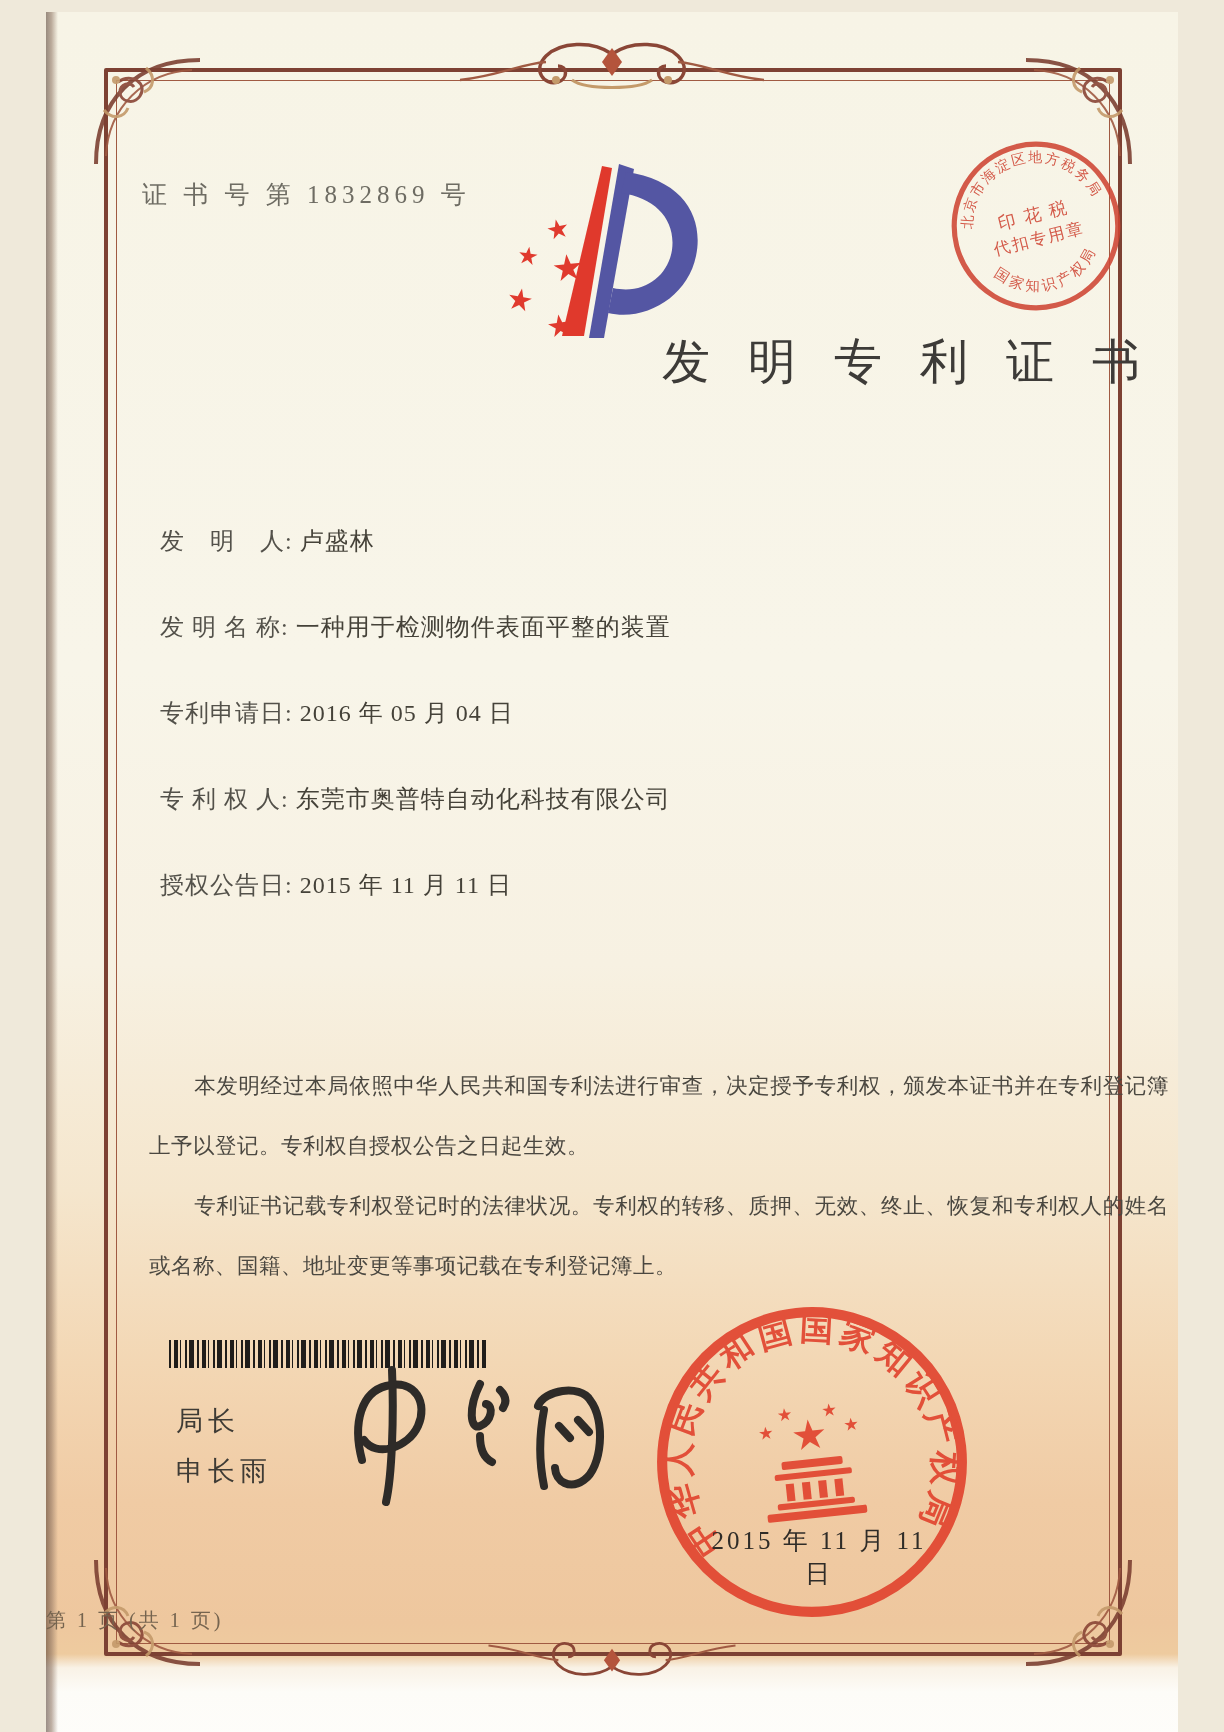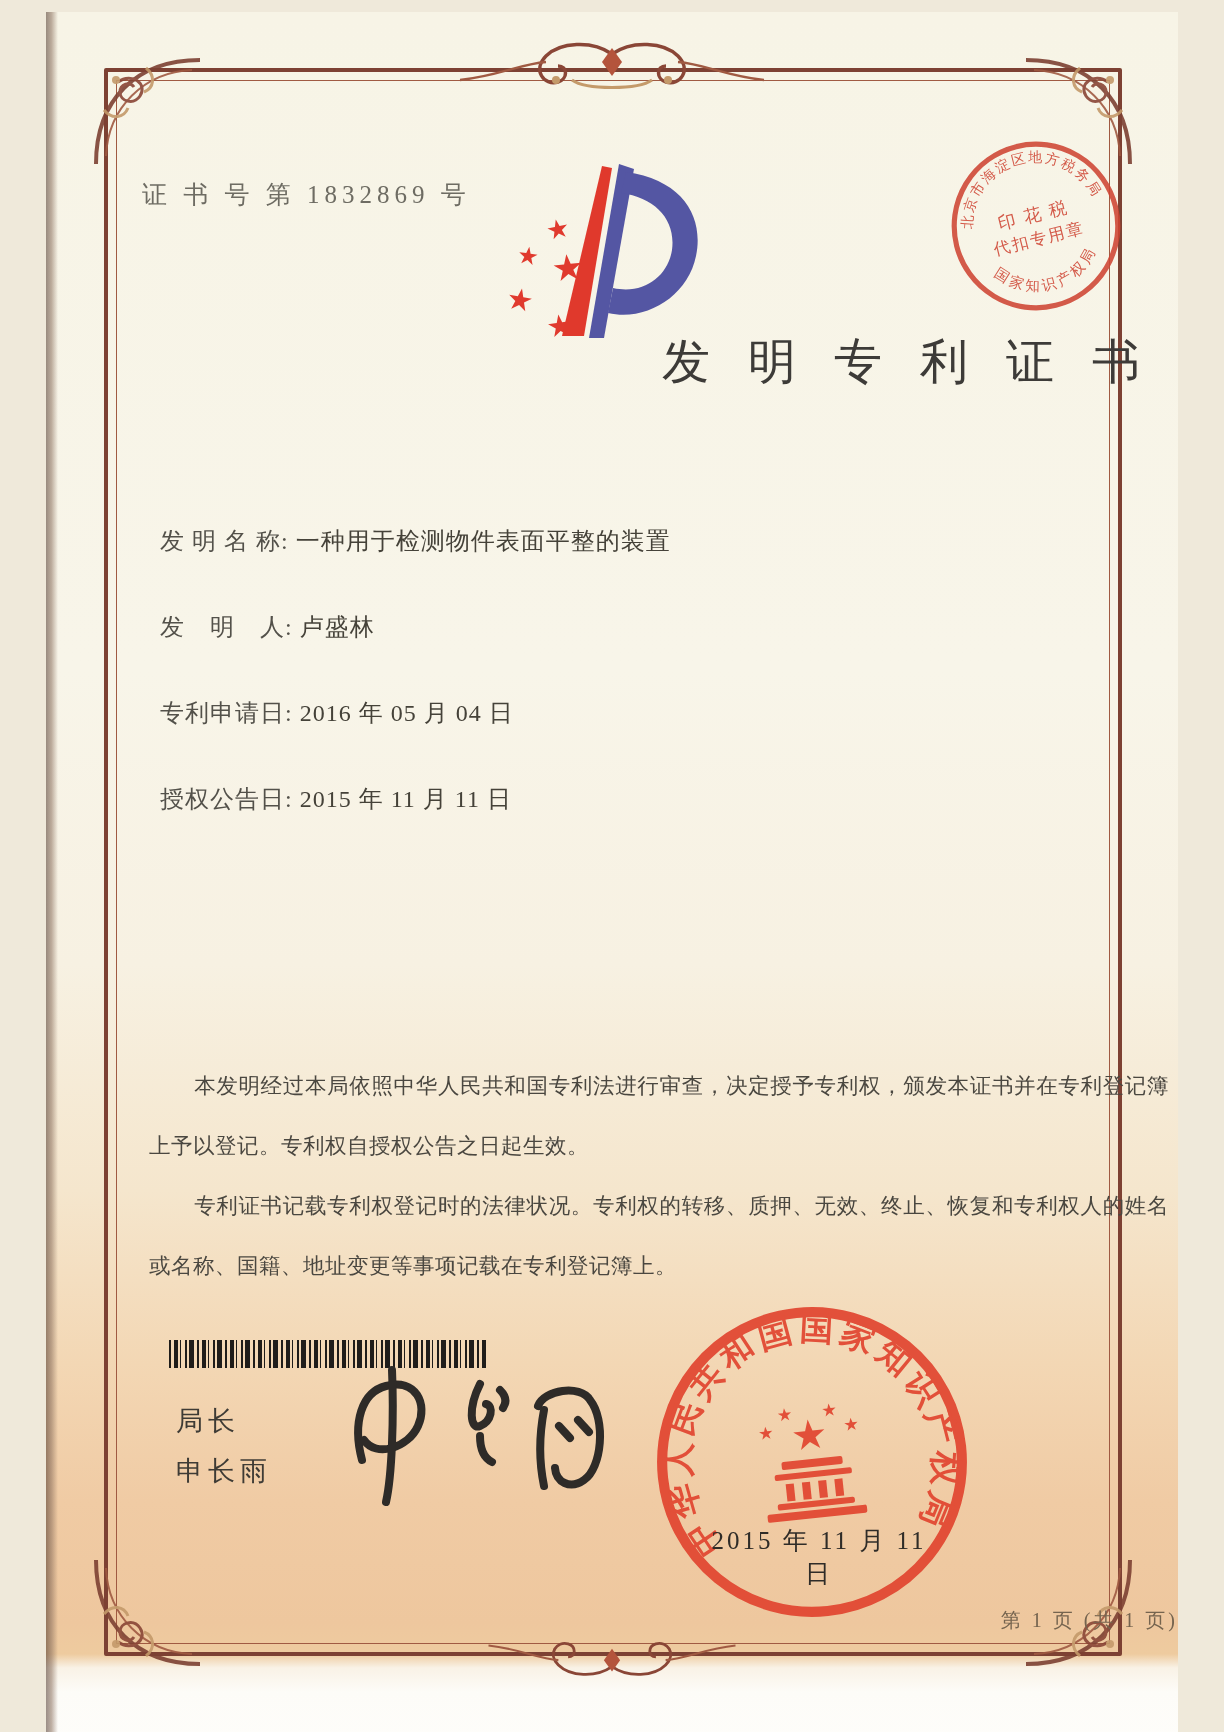--- a/index.html
+++ b/index.html
@@ -58,21 +58,21 @@
       #201d1a 16px 18px, transparent 18px 20px,
       #201d1a 20px 25px, transparent 25px 28px);}
   .director{position:absolute;left:130px;top:1384px;
     font-family:"Liberation Sans","DejaVu Sans",sans-serif;
     font-size:27px;color:#3e3b35;letter-spacing:5px;line-height:50px;}
   .signature{position:absolute;left:282px;top:1352px;width:310px;height:160px;}
   .seal{position:absolute;left:608px;top:1292px;width:316px;height:316px;
     transform:rotate(-6deg);opacity:.9;}
   .seal-date{position:absolute;left:648px;top:1512px;width:250px;
     text-align:center;font-size:25px;letter-spacing:3px;color:#2f2c28;}
-  .footer{position:absolute;left:0;top:1595px;width:100%;text-align:right;
+  .footer{position:absolute;left:0;top:1595px;width:100%;text-align:left;
     font-size:20px;letter-spacing:3px;color:#75644f;}
 </style>
 </head>
 <body>
 
 <div class="page">
 
   <div class="scan-edge"></div>
 
   <div class="frame-a"></div>
@@ -165,27 +165,30 @@
       <text font-size="14" fill="#cf4534" letter-spacing="3">
         <textPath href="#stampBottom" startOffset="50%" text-anchor="middle">国家知识产权局</textPath>
       </text>
     </svg>
   </div>
 
   <div class="title">发明专利证书</div>
 
   <div class="fields">
     <div class="field-row">
+      <span class="field-label">发　明　人: </span><span class="field-value">卢盛林</span>
+    </div>
+    <div class="field-row">
       <span class="field-label">发 明 名 称: </span><span class="field-value">一种用于检测物件表面平整的装置</span>
     </div>
     <div class="field-row">
-      <span class="field-label">发　明　人: </span><span class="field-value">卢盛林</span>
-    </div>
-    <div class="field-row">
       <span class="field-label">专利申请日: </span><span class="field-value">2016 年 05 月 04 日</span>
+    </div>
+    <div class="field-row">
+      <span class="field-label">专 利 权 人: </span><span class="field-value">东莞市奥普特自动化科技有限公司</span>
     </div>
     <div class="field-row">
       <span class="field-label">授权公告日: </span><span class="field-value">2015 年 11 月 11 日</span>
     </div>
   </div>
 
   <div class="body-text">
     <p>本发明经过本局依照中华人民共和国专利法进行审查，决定授予专利权，颁发本证书并在专利登记簿上予以登记。专利权自授权公告之日起生效。</p>
     <p>专利证书记载专利权登记时的法律状况。专利权的转移、质押、无效、终止、恢复和专利权人的姓名或名称、国籍、地址变更等事项记载在专利登记簿上。</p>
   </div>

